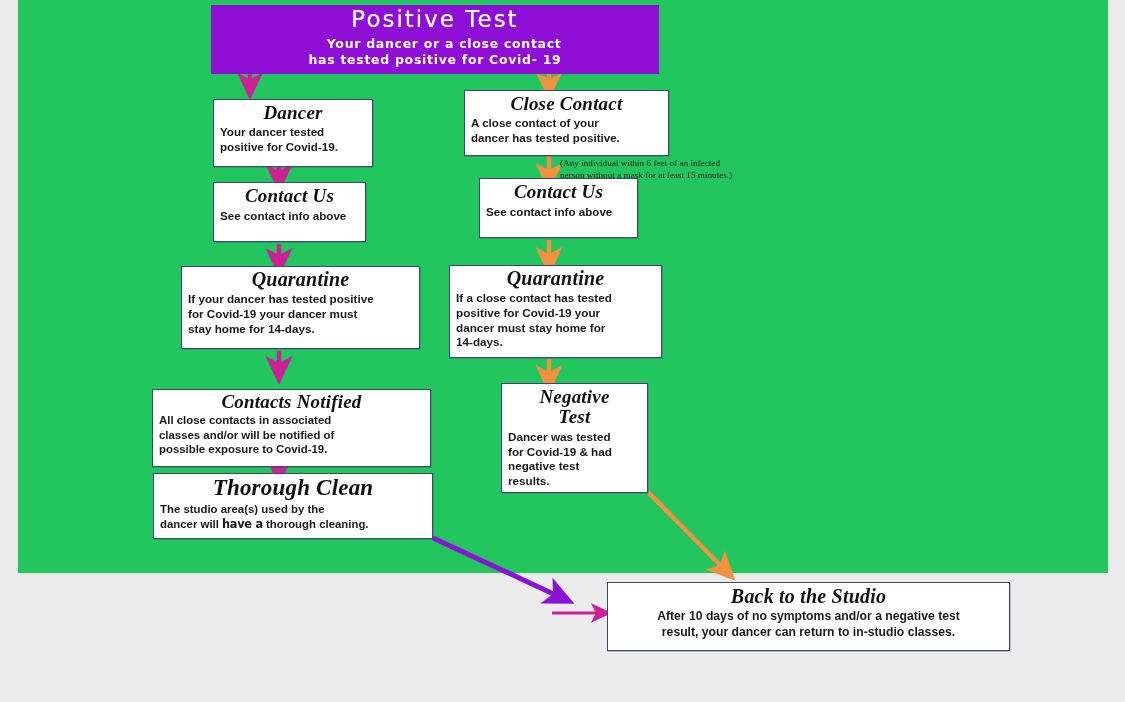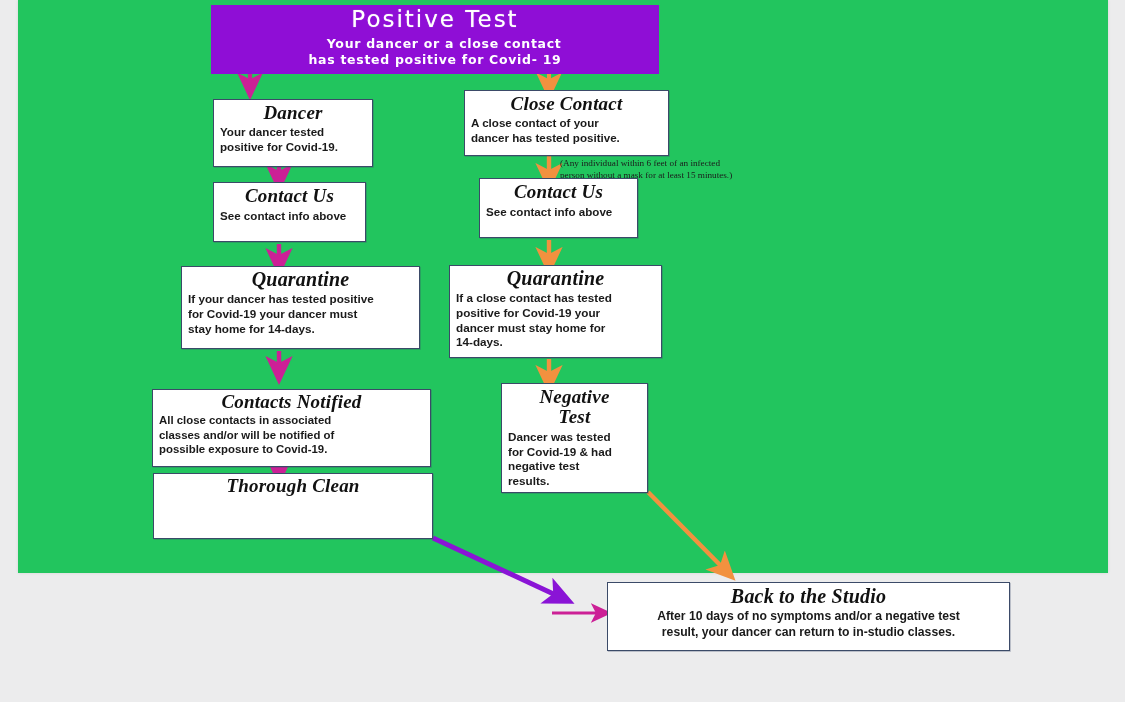--- a/index.html
+++ b/index.html
@@ -229,21 +229,25 @@
     <div class="node" style="left:483px; top:383px; width:147px; height:110px;">
       <div class="ttl" style="font-size:19px; margin-top:1px; white-space:pre-line; line-height:1.05;">Negative
 Test</div>
       <div class="bdy" style="font-size:11.7px; white-space:pre-line; margin-top:3px;">Dancer was tested
 for Covid-19 &amp; had
 negative test
 results.</div>
     </div>
 
     <div class="node" style="left:135px; top:473px; width:280px; height:66px;">
-      <div class="ttl" style="font-size:19px; margin-top:0px;">Thorough Clean</div>
+      <div class="ttl" style="font-size:23px; margin-top:0px;">Thorough Clean</div>
+      <div class="bdy" style="font-size:11.4px; margin-top:3px;">
+        <span style="white-space:pre-line;">The studio area(s) used by the
+dancer will </span><span class="inline-dense">have a</span><span> thorough cleaning.</span>
+      </div>
     </div>
 
     <div class="node" style="left:589px; top:582px; width:403px; height:69px;">
       <div class="ttl" style="font-size:20px; margin-top:1px;">Back to the Studio</div>
       <div class="bdy" style="font-size:12.2px; white-space:pre-line; margin-top:3px; text-align:center;">After 10 days of no symptoms and/or a negative test
 result, your dancer can return to in-studio classes.</div>
     </div>
 
   </div>
 </div>

